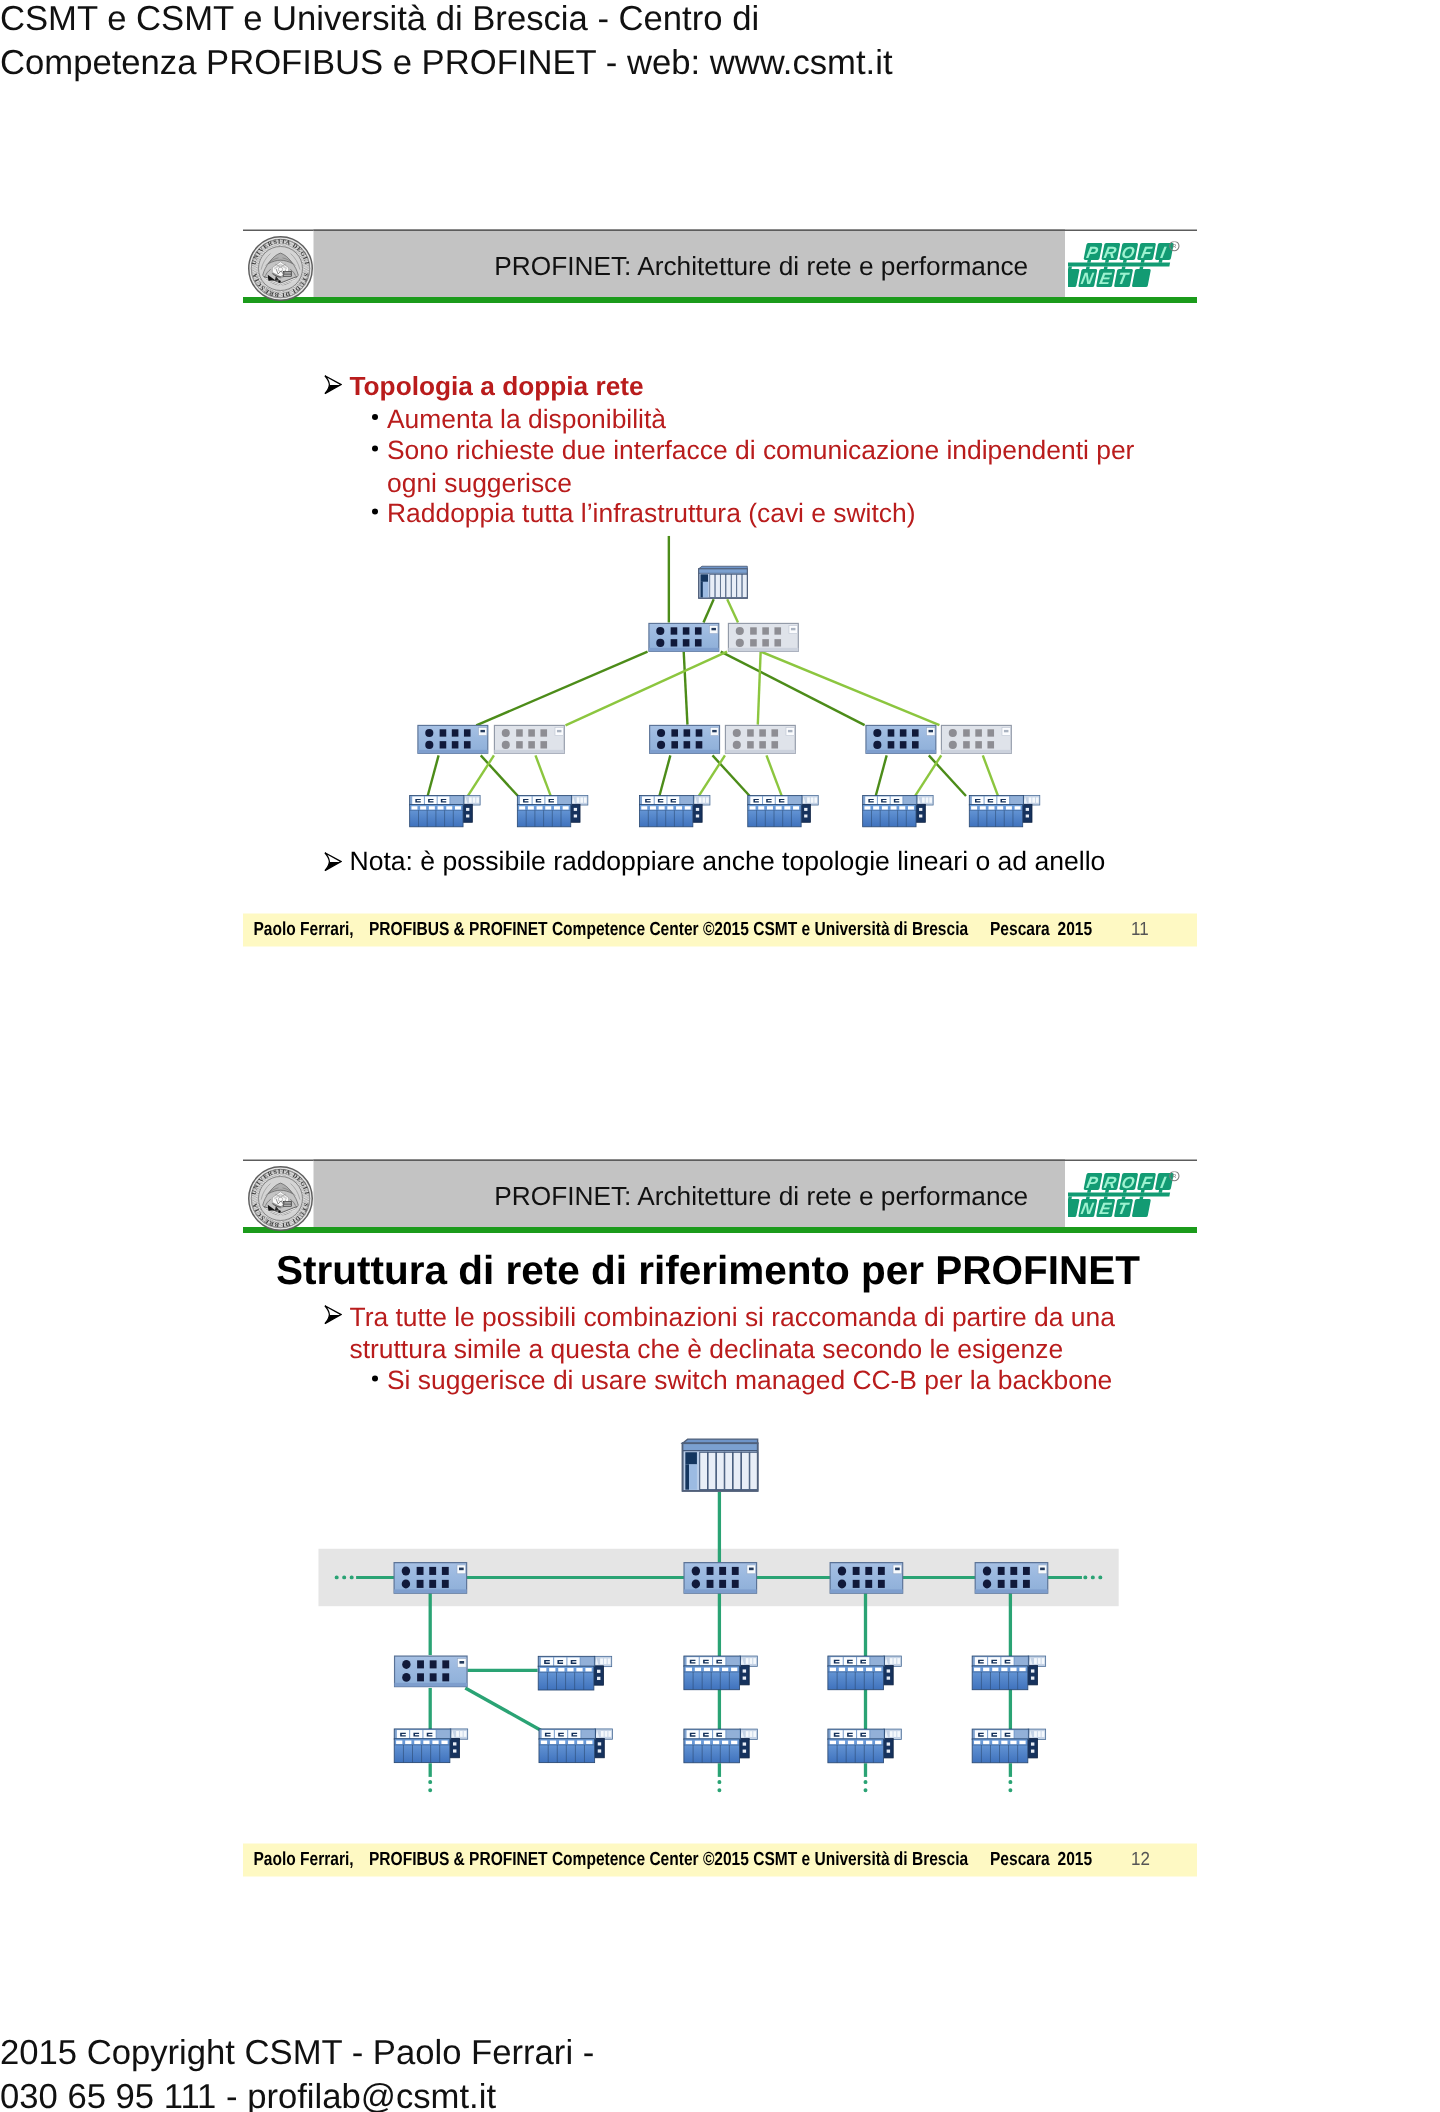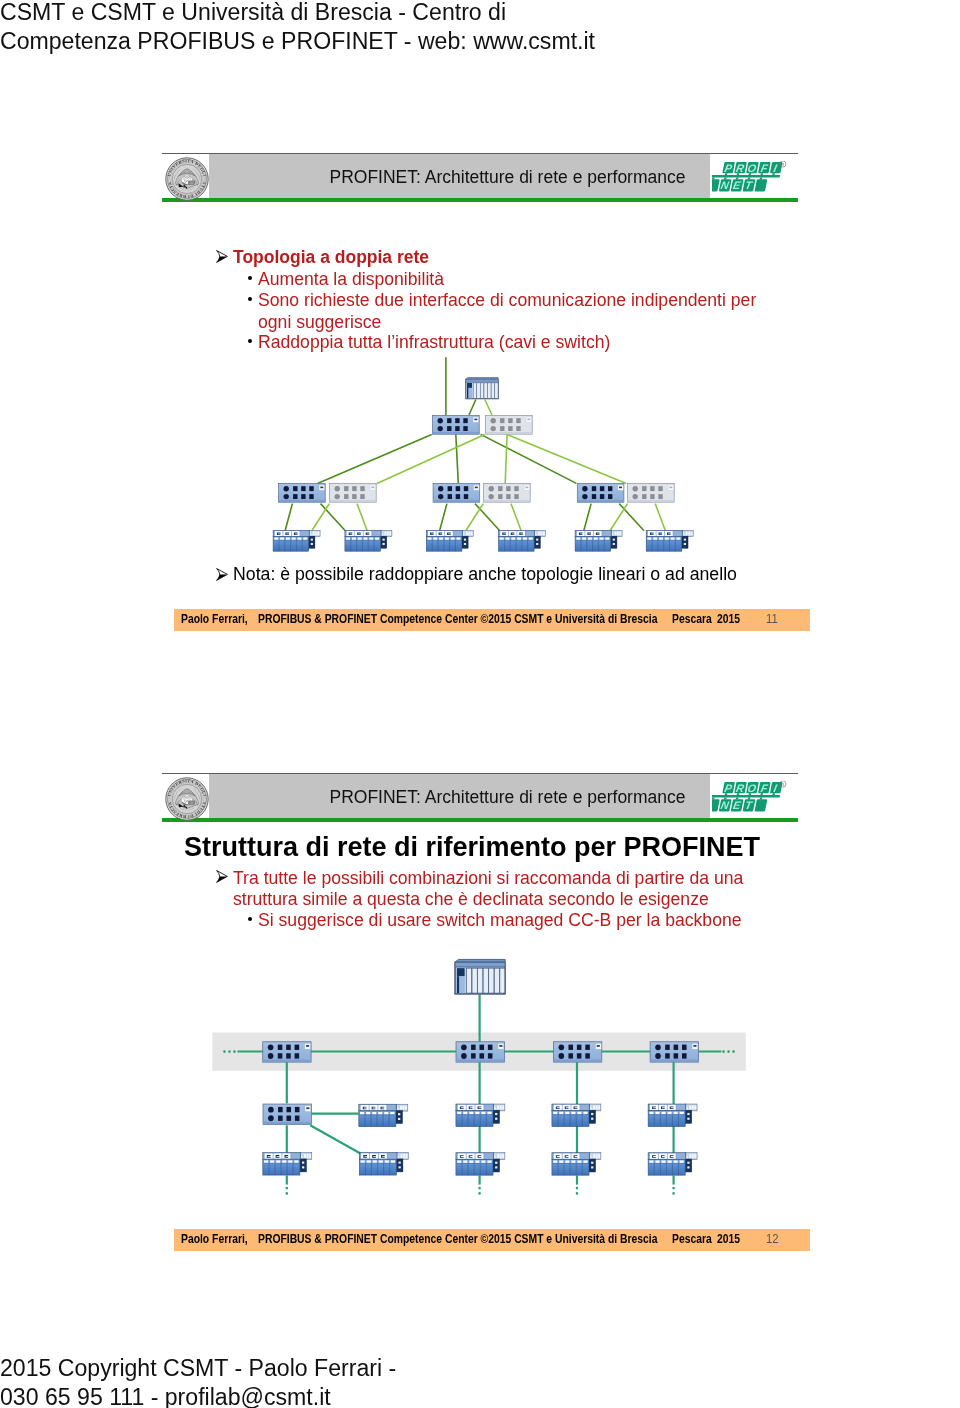--- a/index.html
+++ b/index.html
@@ -38,21 +38,21 @@
   .arrowicon{position:absolute;}
   .dotc{position:absolute;width:4.2px;height:4.2px;border-radius:50%;background:#000;}
 
   .lvl1{font-size:17.5px;font-weight:bold;line-height:22px;}
   .lvl2{font-size:17.62px;font-weight:normal;line-height:22px;}
 
   
   .note{position:absolute;font-size:17.72px;color:#000;}
 
   
-  .sfoot{position:absolute;left:0;width:636px;height:22px;background:#fdba74;color:#000;margin-left:12px;}
+  .sfoot{position:absolute;left:0;width:636px;height:22px;background:#fef9c3;color:#000;}
   .sfoot span{position:absolute;top:3.4px;font-size:12.6px;font-weight:bold;white-space:nowrap;transform:scaleX(0.822);transform-origin:left center;}
   .sfoot .f-num{font-weight:normal;font-size:12.6px;color:#555;transform:scaleX(0.9);}
 
   svg{display:block;}
 </style>
 </head>
 <body>
 
 <svg width="0" height="0" style="position:absolute" aria-hidden="true">
  <defs>

